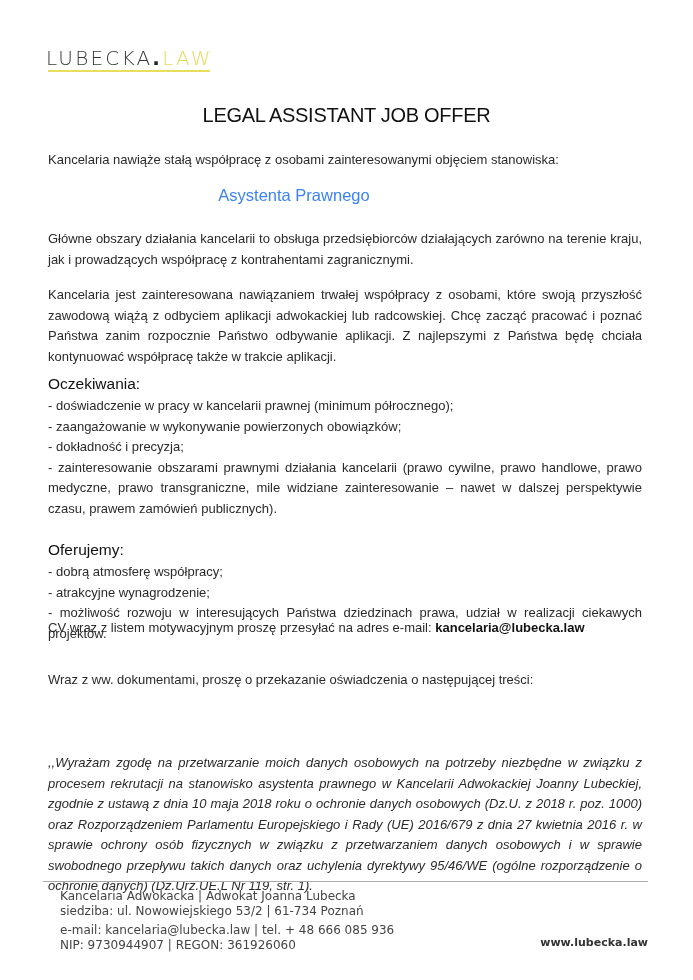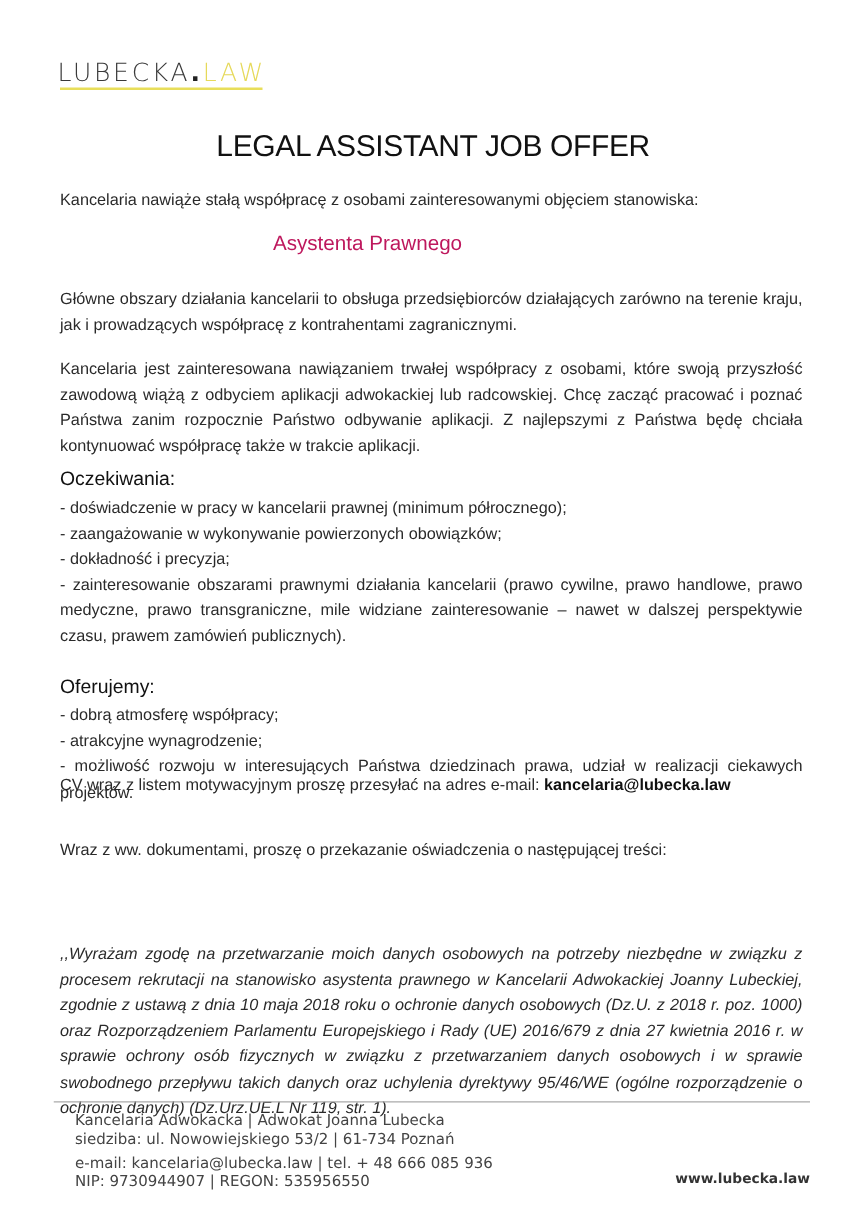--- a/index.html
+++ b/index.html
@@ -13,29 +13,29 @@
       font-weight: 300; line-height: 22px;
     }
     .logo .dark { color: #3a3a3a; }
     .logo .dot { color: #222; font-weight: bold; }
     .logo .gold { color: #e6d95a; }
     .logo-line {
       position: absolute; left: 48px; top: 70px; width: 162px; height: 2px; background: #e8de5a;
     }
     .title {
       position: absolute; left: 0; width: 693px; top: 104px; text-align: center;
-      font-size: 24px; color: #111; letter-spacing: -0.3px;
+      font-size: 20px; color: #111; letter-spacing: -0.3px;
     }
     .p {
       position: absolute; left: 48px; width: 594px; font-size: 13px; line-height: 20.5px; color: #2a2a2a;
     }
     .justify { text-align: justify; text-align-last: left; }
     .subtitle {
       position: absolute; left: 0; width: 588px; top: 186px; text-align: center;
-      font-size: 16.5px; color: #be185d;
+      font-size: 16.5px; color: #3b82f6;
     }
     .heading { position: absolute; left: 48px; font-size: 15.5px; color: #111; }
     .list { position: absolute; left: 48px; width: 594px; font-size: 13px; line-height: 20.5px; color: #2a2a2a; margin: 0; padding: 0; list-style: none; }
     .list li { text-align: justify; text-align-last: left; }
     .email { font-weight: bold; color: #111; }
     .italic { font-style: italic; margin-top: 44px; }
     .footer-line { position: absolute; left: 43px; top: 881px; width: 605px; height: 1px; background: #aaaaaa; }
     .footer { position: absolute; left: 60px; font-size: 12px; color: #444; font-family: "DejaVu Sans", sans-serif; line-height: 15px; }
     .site { position: absolute; right: 45px; top: 936px; font-size: 11px; font-weight: bold; color: #333; font-family: "DejaVu Sans", sans-serif; }
   </style>
@@ -80,15 +80,15 @@
 
 <div class="p justify italic" style="top:709px;">,,Wyrażam zgodę na przetwarzanie moich danych osobowych na potrzeby niezbędne w związku z procesem rekrutacji na stanowisko asystenta prawnego w Kancelarii Adwokackiej Joanny Lubeckiej, zgodnie z ustawą z dnia 10 maja 2018 roku o ochronie danych osobowych (Dz.U. z 2018 r. poz. 1000) oraz Rozporządzeniem Parlamentu Europejskiego i Rady (UE) 2016/679 z dnia 27 kwietnia 2016 r. w sprawie ochrony osób fizycznych w związku z przetwarzaniem danych osobowych i w sprawie swobodnego przepływu takich danych oraz uchylenia dyrektywy 95/46/WE (ogólne rozporządzenie o ochronie danych) (Dz.Urz.UE.L Nr 119, str. 1).</div>
 
 <div class="footer-line"></div>
 <div class="footer" style="top:889px;">
   <div>Kancelaria Adwokacka  |  Adwokat Joanna Lubecka</div>
   <div>siedziba: ul. Nowowiejskiego 53/2  |  61-734 Poznań</div>
 </div>
 <div class="footer" style="top:923px;">
   <div>e-mail: kancelaria@lubecka.law  |  tel. + 48 666 085 936</div>
-  <div>NIP: 9730944907  |  REGON: 535956550</div>
+  <div>NIP: 9730944907  |  REGON: 361926060</div>
 </div>
 <div class="site">www.lubecka.law</div>
 
 </body></html>

